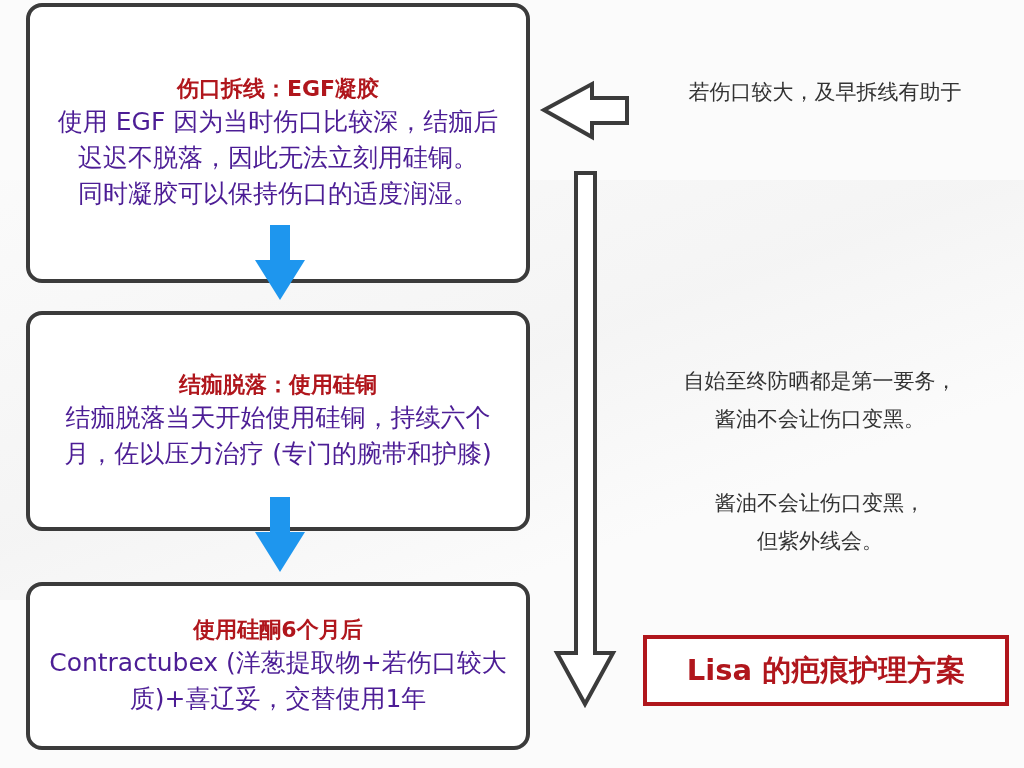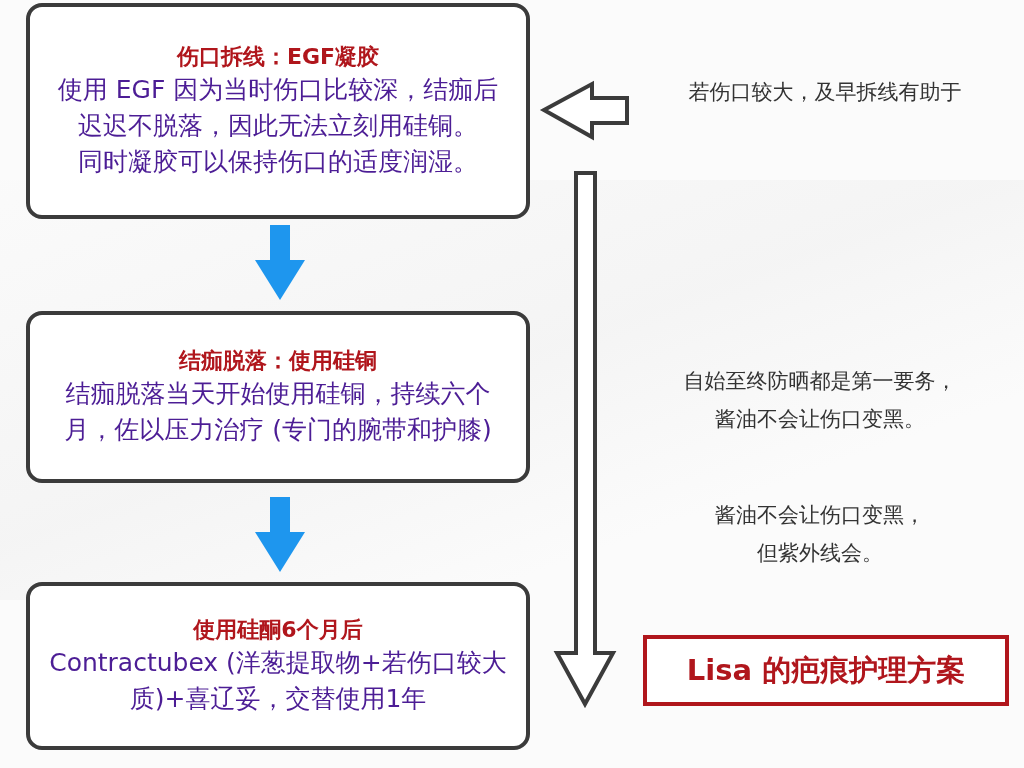--- a/index.html
+++ b/index.html
@@ -16,29 +16,29 @@
   }
   .box {
     position:absolute; box-sizing:border-box;
     border:4px solid #3b3b3b; border-radius:16px; background:#ffffff;
     display:flex; flex-direction:column; align-items:center; justify-content:center;
     text-align:center;
   }
   .box .title { color:#b0161c; font-weight:bold; font-size:22px; line-height:30px; }
   .box .body { font-size:25px; line-height:36px; color:#4c1d95; }
   .box .body span { display:block; }
-  #box1 { left:26px; top:3px; width:504px; height:216px; }
-  #box2 { left:26px; top:311px; width:504px; height:172px; }
+  #box1 { left:26px; top:3px; width:504px; height:280px; }
+  #box2 { left:26px; top:311px; width:504px; height:220px; }
   #box3 { left:26px; top:582px; width:504px; height:168px; }
   .blue-arrow { position:absolute; width:50px; height:80px; }
   .note { position:absolute; text-align:center; font-size:21px; line-height:38px; color:#333; }
   .note span { display:block; }
   #note1 { left:625px; top:53px; width:400px;margin-top:20px; }
   #note2 { left:615px; top:362px; width:410px; }
-  #note3 { left:615px; top:496px; width:410px; }
+  #note3 { left:615px; top:484px; width:410px; }
   #plan-title {
     position:absolute; left:643px; top:635px; width:366px; height:71px; box-sizing:border-box;
     border:4px solid #b0161c; background:#fff;
     color:#b0161c; font-weight:bold; font-size:29px;
     display:flex; align-items:center; justify-content:center; white-space:nowrap;
   }
   svg.overlay { position:absolute; left:0; top:0; }
 </style>
 </head>
 <body>

